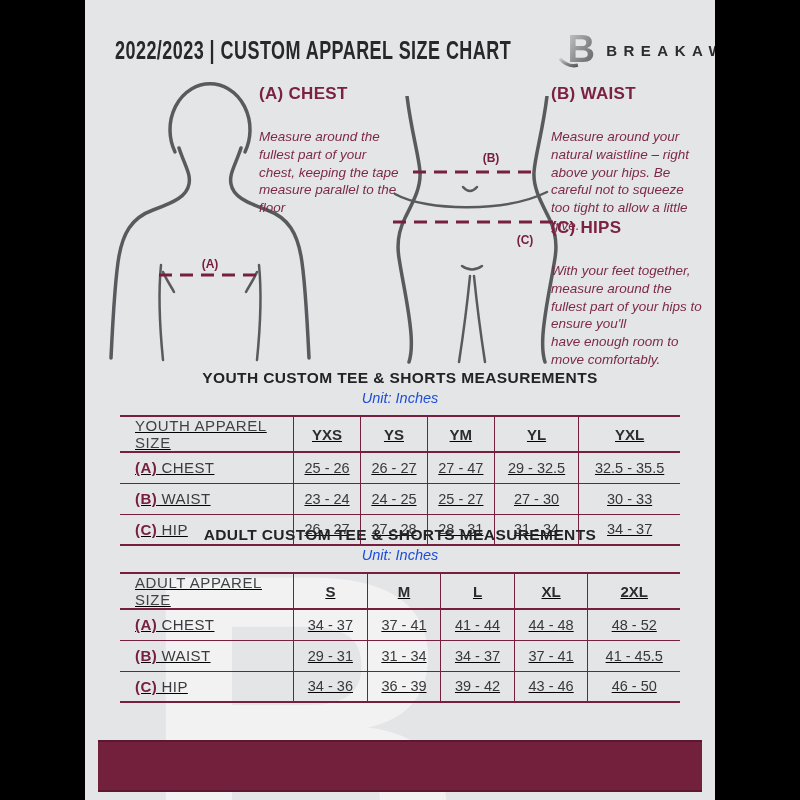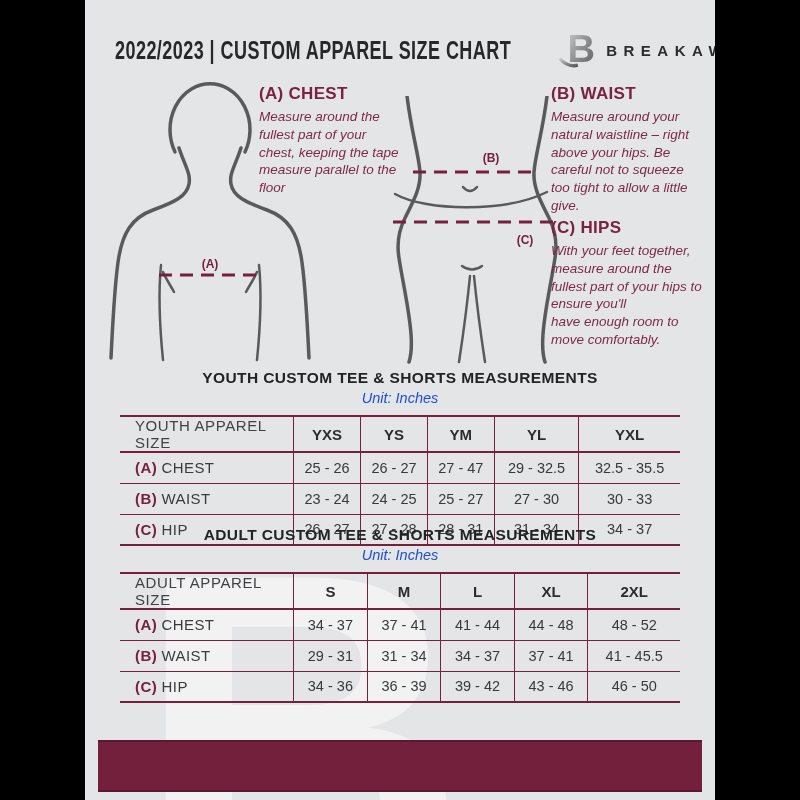--- a/index.html
+++ b/index.html
@@ -19,21 +19,21 @@
             padding:8px 24px 0 30px; }
   .doc-title { display:inline-block; font-weight:700; font-size:20px; letter-spacing:.5px;
                color:#27282a; white-space:nowrap; transform:scale(.9,1.28);
                transform-origin:left center; }
   .brand { display:flex; align-items:center; gap:9px; }
   .brand-name { font-weight:700; font-size:15px; letter-spacing:6.5px; color:#2b2c2e; }
 
   
   .instr { position:absolute; z-index:2; }
   .instr h3 { color:#7b2141; font-size:17px; font-weight:700; letter-spacing:.3px; }
-  .instr p  { margin-top:4px; color:#7d2a46; font-size:13.5px; font-style:italic;
+  .instr p  { margin-top:24px; color:#7d2a46; font-size:13.5px; font-style:italic;
               line-height:1.32; white-space:pre-line; }
   .instr-chest { left:174px; top:84px;  width:142px; }
   .instr-waist { left:466px; top:84px;  width:152px; }
   .instr-hips  { left:466px; top:218px; width:158px; }
 
   
   .diagram { position:absolute; z-index:1; }
   .diagram-a { left:18px;  top:80px; }
   .diagram-b { left:302px; top:96px; }
   .outline   { fill:none; stroke:#595a5e; stroke-width:3.5; stroke-linecap:round; }
@@ -43,21 +43,21 @@
                font-family:"Liberation Sans", sans-serif; }
 
   
   .tbl-section { position:absolute; left:0; width:630px; z-index:2; text-align:center; }
   .tbl-title { font-weight:700; font-size:15.5px; letter-spacing:.4px; color:#222325; }
   .tbl-unit  { font-style:italic; font-size:14.5px; color:#1d4ed8; margin-top:3px; }
   .sec-youth { top:369px; }
   .sec-adult { top:526px; }
   .size-table { width:560px; margin:9px auto 12px auto; border-collapse:collapse;
                 border-top:2.5px solid #77203d; border-bottom:2.5px solid #77203d;
-                background:transparent; }
+                background:transparent;text-decoration:underline; }
   .size-table thead tr { border-bottom:2.5px solid #77203d; }
   .size-table tbody tr { border-top:1.5px solid #77203d; }
   .size-table th, .size-table td { border-left:1.5px solid #77203d; height:31px;
                  vertical-align:middle; }
   .size-table th:first-child, .size-table td:first-child { border-left:none; width:31%;
                  text-align:left; padding-left:15px; }
   .size-table th { font-weight:700; font-size:15px; color:#2c2d30; }
   .size-table th.first { font-weight:400; font-size:15px; color:#414245; letter-spacing:.6px; }
   .size-table td { font-size:14.5px; color:#38393c; }
   .size-table td.first { font-size:15px; color:#3a3b3e; letter-spacing:.4px; }

